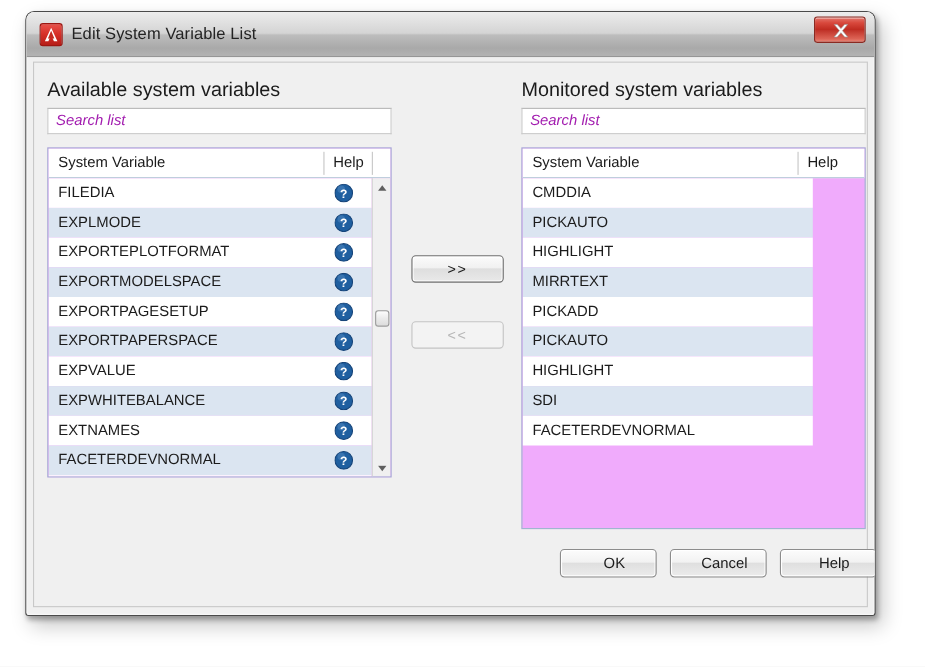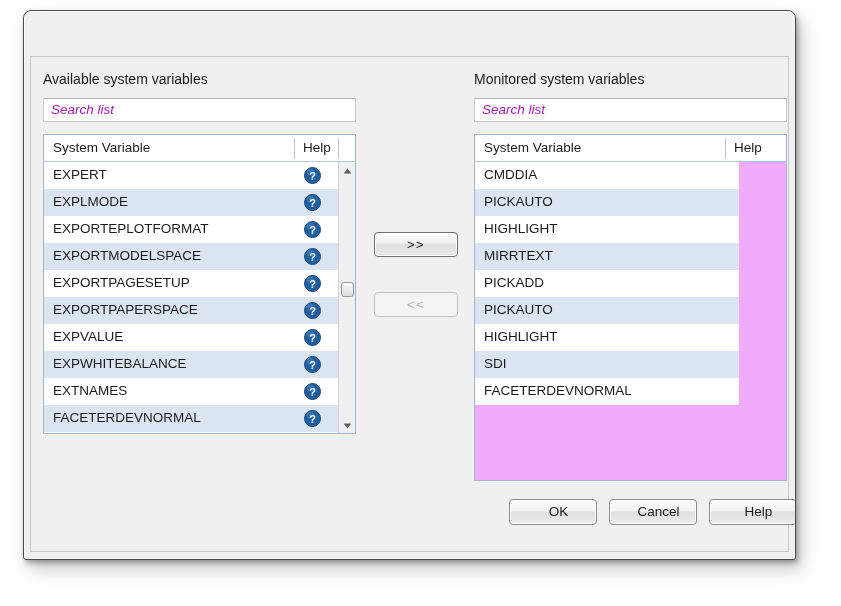--- a/index.html
+++ b/index.html
@@ -100,21 +100,21 @@
     top: 45px;
     width: 759px;
     height: 496px;
     background: #f0f0f0;
     border: 1px solid #c8c8c8;
     box-sizing: border-box;
   }
 
   .panel-label {
     position: absolute;
-    font-size: 14px;
+    font-size: 18px;
     color: #1b1b1b;
     white-space: nowrap;
   }
 
   .search-box {
     position: absolute;
     height: 24px;
     background: #ffffff;
     border: 1px solid #c9c9c9;
     border-top-color: #b4b4b4;
@@ -266,39 +266,53 @@
     cursor: pointer;
     padding-left: 11px;
   }
 </style>
 </head>
 <body>
 
 <div id="dialog-window">
   <div id="dialog-inner-border"></div>
 
+  <div id="titlebar">
+    <div id="app-logo">
+      <svg width="19" height="19" viewBox="0 0 19 19">
+        <path d="M9.5 3.2 L15.2 15.4 L12.0 15.4 L9.5 9.4 L7.0 15.4 L3.8 15.4 Z" fill="#ffffff"></path>
+        <path d="M9.5 6.0 L12.4 13.0 L6.6 13.0 Z" fill="#c42b22"></path>
+      </svg>
+    </div>
+    <div id="window-title">Edit System Variable List</div>
+    <div id="close-button">
+      <svg width="17" height="14" viewBox="0 0 17 14">
+        <path d="M2.4 1.2 L5.1 1.2 L8.5 5.0 L11.9 1.2 L14.6 1.2 L9.9 6.9 L14.7 12.7 L11.9 12.7 L8.5 8.7 L5.1 12.7 L2.3 12.7 L7.1 6.9 Z" fill="#ffffff" stroke="#9a9a9a" stroke-width="0.6"></path>
+      </svg>
+    </div>
+  </div>
 
   <div id="dialog-body">
 
     <div class="panel-label" style="left:12px; top:14px;">Available system variables</div>
 
     <div class="search-box" style="left:12px; top:41px; width:313px;">
       <span class="placeholder">Search list</span>
     </div>
 
     <div class="list-widget" style="left:12px; top:77px; width:313px; height:300px;">
       <div class="list-header">
         <span class="col-name">System Variable</span>
         <span class="hdr-sep" style="left:250px;"></span>
         <span class="col-help" style="left:259px;">Help</span>
         <span class="hdr-sep" style="left:294px;"></span>
       </div>
       <div class="rows-area" id="available-rows" style="width:294px; height:272px;">
           <div class="list-row">
-            <span class="var-name">EXPERT</span>
+            <span class="var-name">FILEDIA</span>
             <span class="help-icon" style="left: 260px;">
               <svg width="17" height="17" viewBox="0 0 17 17">
                 <circle cx="8.5" cy="8.5" r="8" fill="#1f5fa0"></circle>
                 <circle cx="8.5" cy="8.5" r="8" fill="none" stroke="#17457a" stroke-width="1"></circle>
                 <circle cx="6.2" cy="5.0" r="3.4" fill="#4f85bd" opacity="0.55"></circle>
                 <text x="8.5" y="12.6" text-anchor="middle" font-family="Liberation Sans, sans-serif" font-size="11" font-weight="bold" fill="#ffffff">?</text>
               </svg>
             </span>
           </div>
           <div class="list-row alt">

